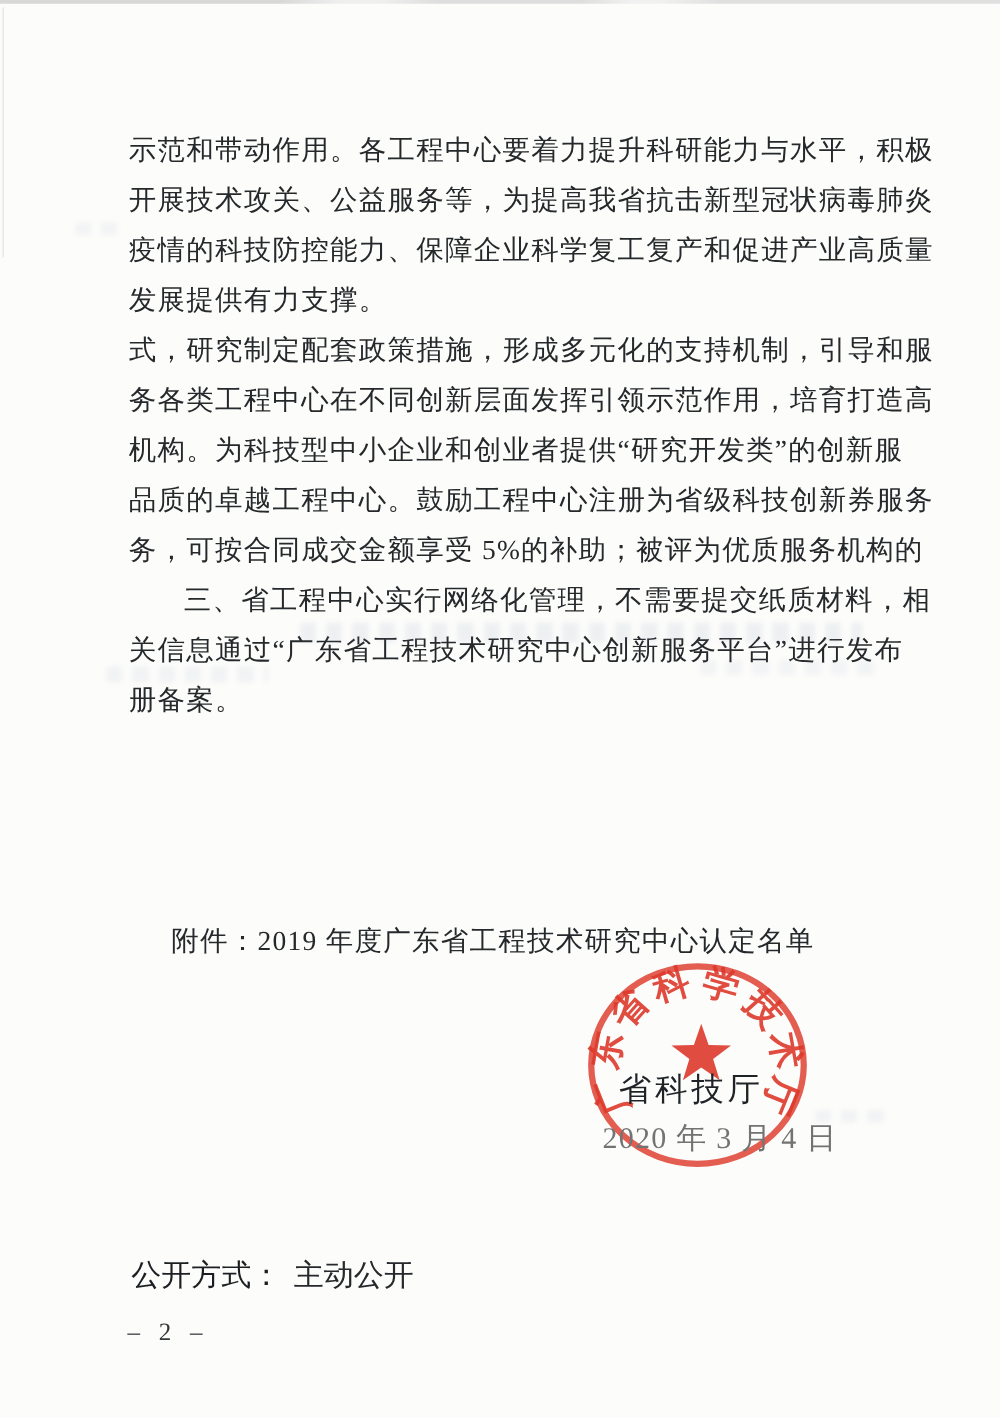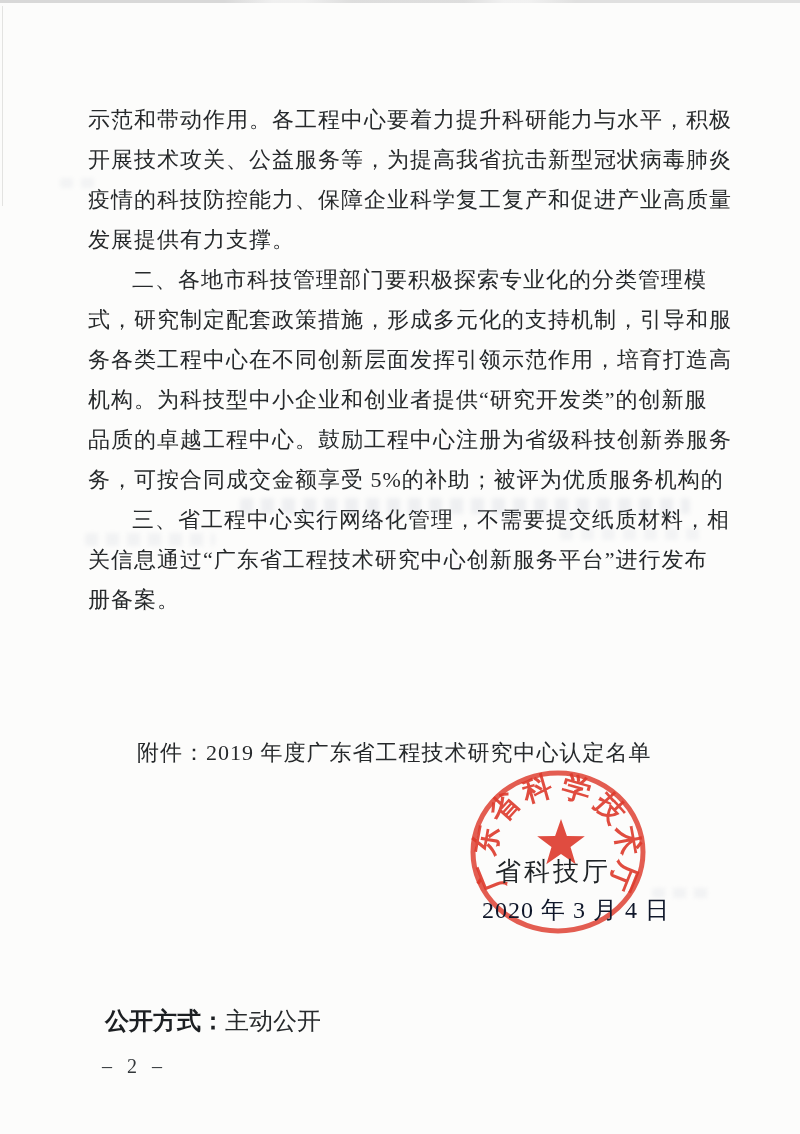--- a/index.html
+++ b/index.html
@@ -9,51 +9,50 @@
     font-family:"Liberation Serif","DejaVu Serif",serif;
   }
   
   .scan-top{position:absolute;left:0;top:0;width:800px;height:3px;
     background:linear-gradient(90deg,#cfcfcf 0 28%,#ececec 34% 38%,#d6d6d6 44% 58%,#eee 63% 66%,#d9d9d9 72% 100%);
     opacity:.8;}
   .scan-left{position:absolute;left:2px;top:6px;width:1px;height:200px;background:#e3e3e1;}
   .ghost{position:absolute;filter:blur(2px);border-radius:3px;
     background:repeating-linear-gradient(90deg,#7c87a0 0 13px,transparent 13px 21px);}
   
-  .doc-body{position:absolute;left:88px;top:100px;width:594px;}
+  .doc-body{position:absolute;left:103px;top:100px;width:594px;}
   .ln{font-size:22px;line-height:40px;height:40px;letter-spacing:1px;white-space:nowrap;}
   .just{text-align:justify;text-align-last:justify;}
   .indent{padding-left:44px;}
   .attachment{position:absolute;left:137px;top:733px;font-size:22px;line-height:40px;letter-spacing:1px;}
   
   .seal{position:absolute;left:467px;top:768px;width:182px;height:170px;}
   .seal text{font-size:29px;font-weight:bold;text-anchor:middle;dominant-baseline:central;
     font-family:"Liberation Sans","DejaVu Sans",sans-serif;opacity:.9;}
   .sig-dept{position:absolute;left:495px;top:854px;font-size:26px;letter-spacing:3px;color:#1f2326;}
-  .sig-date{position:absolute;left:482px;top:894px;font-size:24px;letter-spacing:1px;color:#0f172a;}
+  .sig-date{position:absolute;left:482px;top:894px;font-size:24px;letter-spacing:1px;color:#737373;}
   
   .footer-line{position:absolute;left:105px;top:1005px;font-size:24px;line-height:32px;}
-  .f-label{font-family:"Liberation Sans","DejaVu Sans",sans-serif;font-weight:bold;color:#1c1f22;}
-  .f-value{font-family:"Liberation Serif","DejaVu Serif",serif;color:#26292b;}
+  .f-label{font-family:"Liberation Sans","DejaVu Sans",sans-serif;font-weight:normal;color:#1c1f22;}
+  .f-value{font-family:"Liberation Serif","DejaVu Serif",serif;color:#26292b;margin-left:10px;}
   .page-num{position:absolute;left:102px;top:1055px;font-size:20px;letter-spacing:5px;color:#33373a;}
 </style>
 </head>
 <body>
 
 <div>
 
   <div class="scan-top"></div>
   <div class="scan-left"></div>
 
   <main class="doc-body">
     <div class="ln just">示范和带动作用。各工程中心要着力提升科研能力与水平，积极</div>
     <div class="ln just">开展技术攻关、公益服务等，为提高我省抗击新型冠状病毒肺炎</div>
     <div class="ln just">疫情的科技防控能力、保障企业科学复工复产和促进产业高质量</div>
     <div class="ln">发展提供有力支撑。</div>
-    <div class="ln just indent">二、各地市科技管理部门要积极探索专业化的分类管理模</div>
     <div class="ln just">式，研究制定配套政策措施，形成多元化的支持机制，引导和服</div>
     <div class="ln just">务各类工程中心在不同创新层面发挥引领示范作用，培育打造高</div>
     <div class="ln just">机构。为科技型中小企业和创业者提供“研究开发类”的创新服</div>
     <div class="ln just">品质的卓越工程中心。鼓励工程中心注册为省级科技创新券服务</div>
     <div class="ln just">务，可按合同成交金额享受 5%的补助；被评为优质服务机构的</div>
     <div class="ln just indent">三、省工程中心实行网络化管理，不需要提交纸质材料，相</div>
     <div class="ln just">关信息通过“广东省工程技术研究中心创新服务平台”进行发布</div>
     <div class="ln">册备案。</div>
   </main>
 

